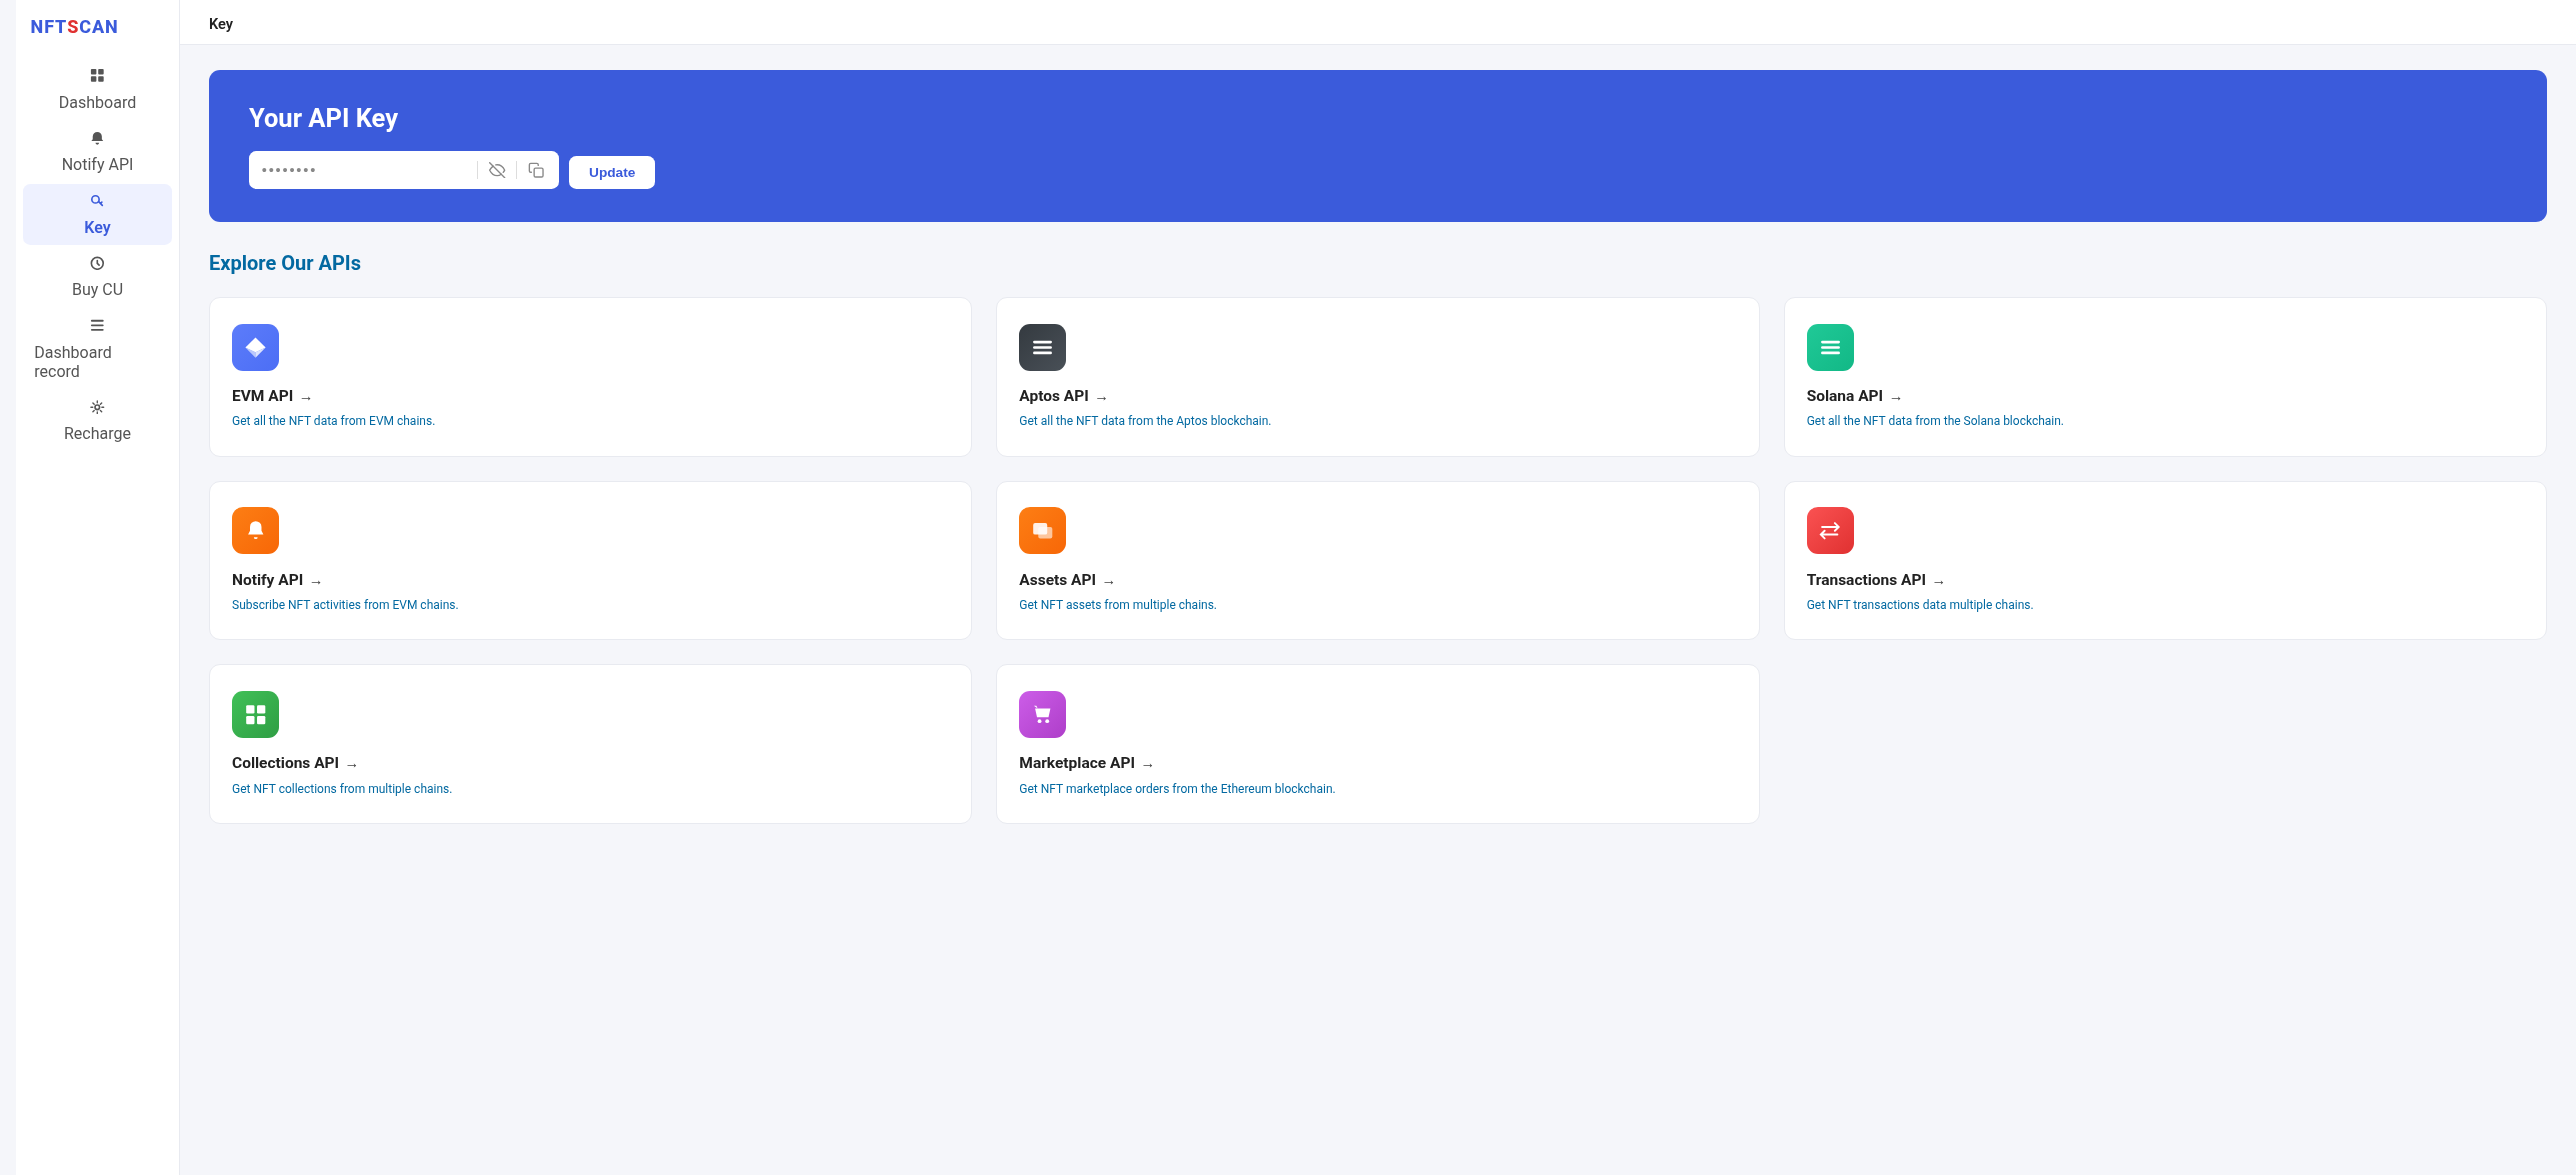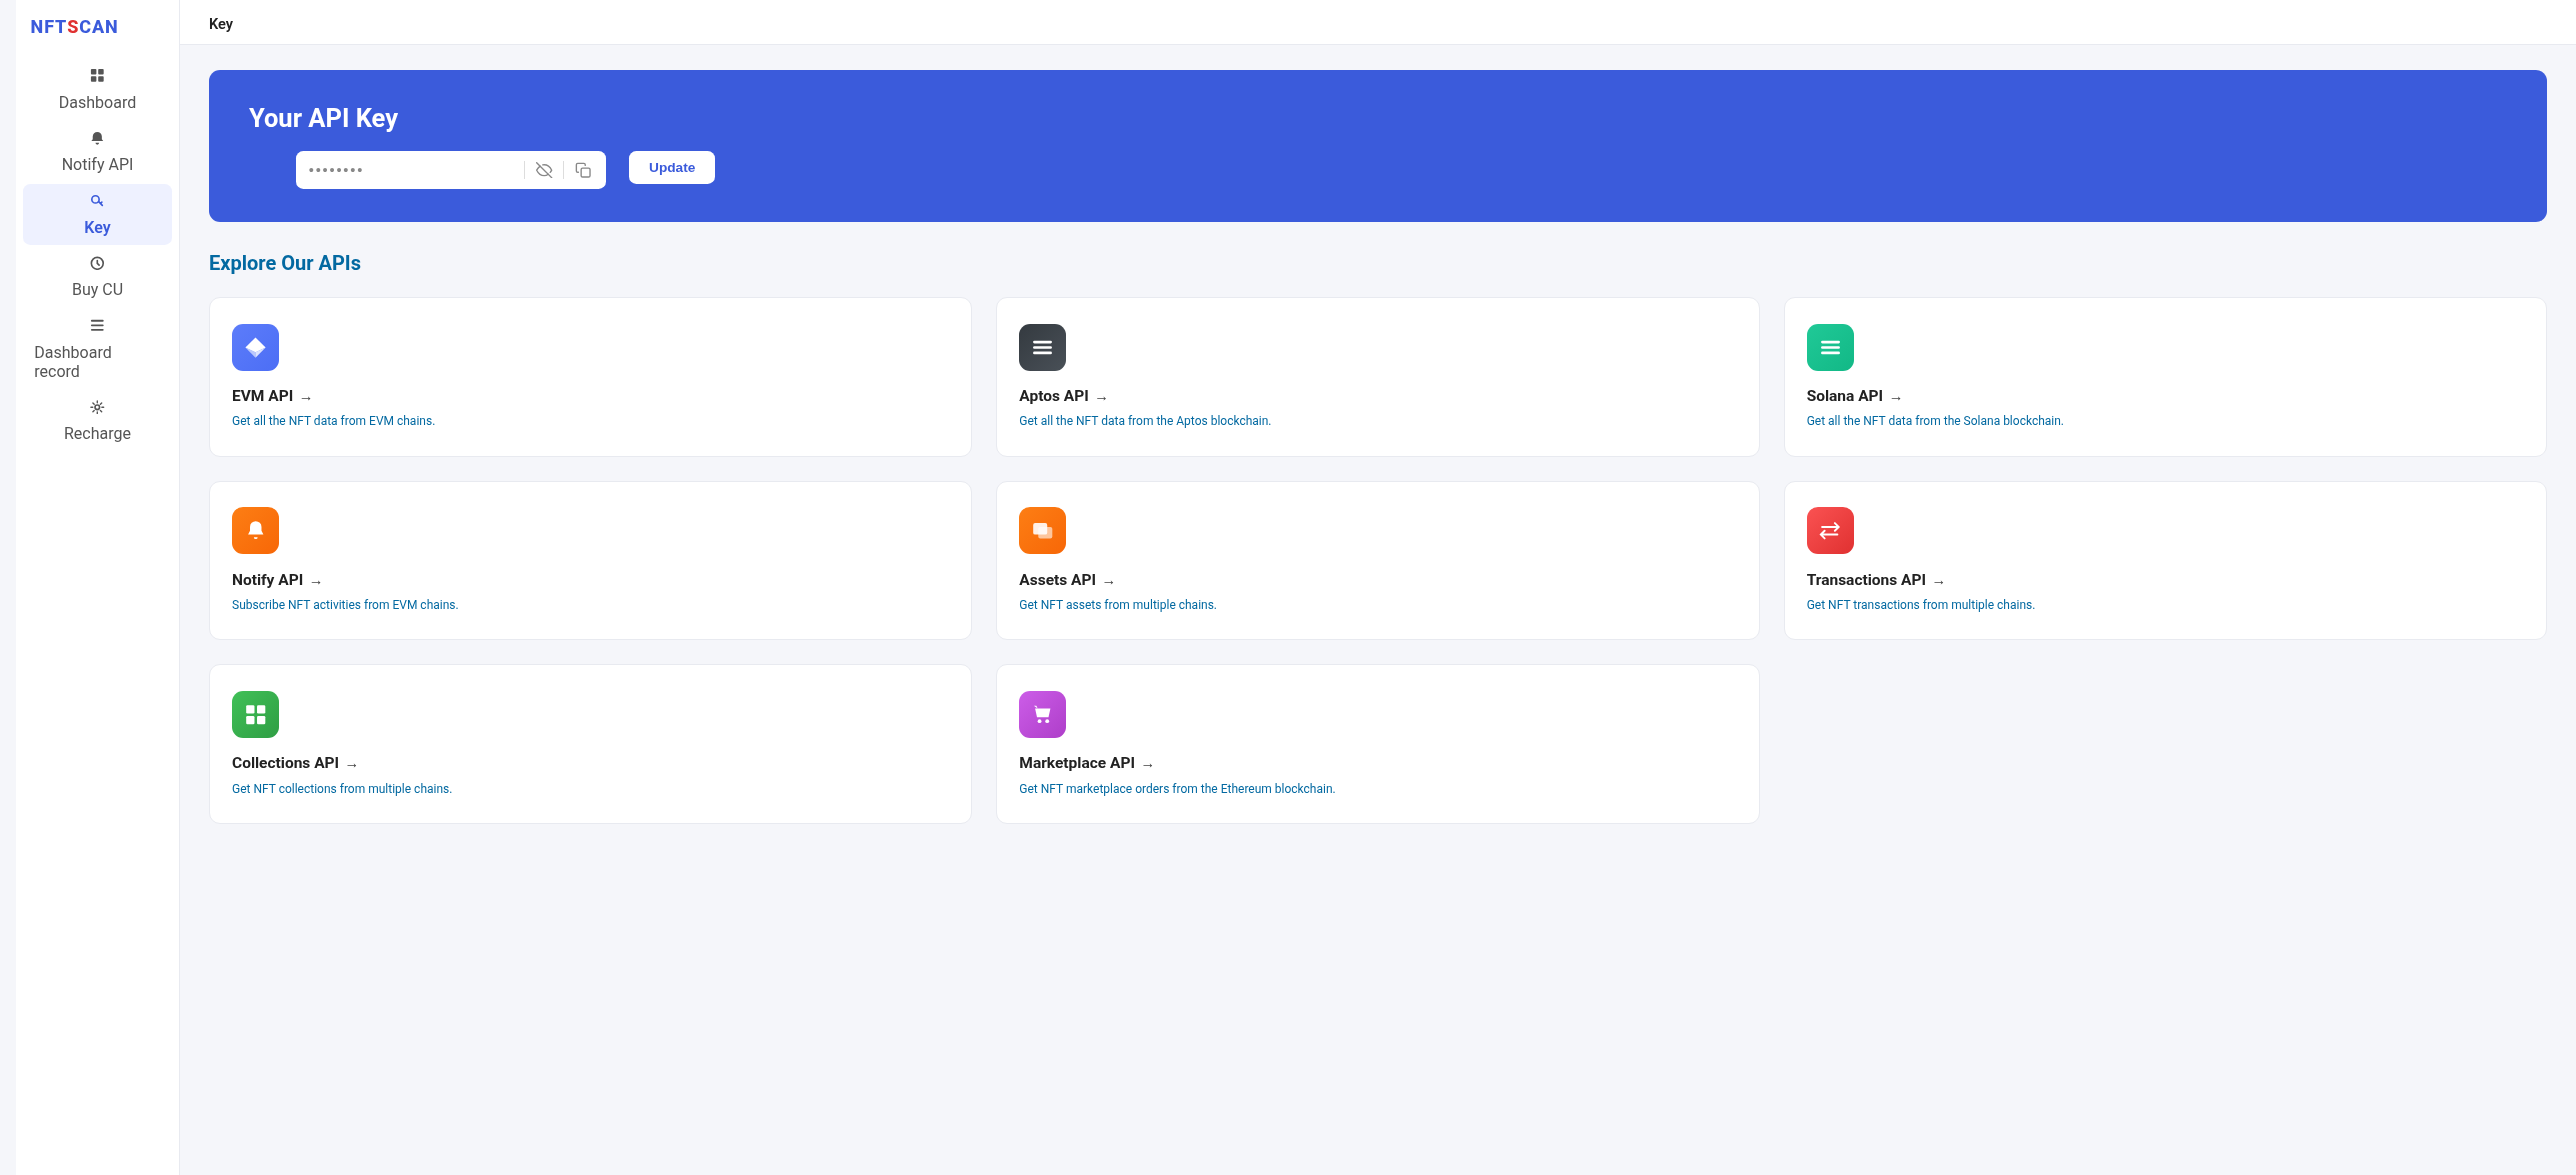--- a/index.html
+++ b/index.html
@@ -93,23 +93,22 @@
       margin-bottom: 29px;
     }
     .api-key-title {
       font-size: 25.5px;
       font-weight: 700;
       color: #fff;
       margin-bottom: 18px;
     }
     .api-key-row {
       display: flex;
-      align-items: flex-start;
-      gap: 23px;
-      margin-left: 47px;
+      align-items: flex-end;
+      gap: 10px;
     }
     .api-key-input-wrap {
       display: flex;
       align-items: center;
       background: #fff;
       border-radius: 7.3px;
       padding: 9px 12.8px;
       gap: 9px;
       min-width: 310px;
     }
@@ -359,21 +358,21 @@
           <div class="api-card-desc">Get NFT assets from multiple chains.</div>
         </div>
         <div class="api-card">
           <div class="api-card-icon icon-transactions" style="color: rgb(255, 255, 255); font-size: 20px;">
             <svg viewBox="0 0 40 40" width="25.5" height="25.5" fill="none" stroke="white" stroke-width="3" stroke-linecap="round">
               <path d="M8 14h24M28 8l6 6-6 6"></path>
               <path d="M32 26H8M12 20l-6 6 6 6"></path>
             </svg>
           </div>
           <div class="api-card-name">Transactions API <span class="arrow">→</span></div>
-          <div class="api-card-desc">Get NFT transactions from multiple chains.</div>
+          <div class="api-card-desc">Get NFT transactions data multiple chains.</div>
         </div>
         <div class="api-card">
           <div class="api-card-icon icon-collections" style="color: rgb(255, 255, 255); font-size: 20px;">
             <svg viewBox="0 0 40 40" width="25.5" height="25.5" fill="white">
               <rect x="5" y="5" width="13" height="13" rx="2"></rect>
               <rect x="22" y="5" width="13" height="13" rx="2"></rect>
               <rect x="5" y="22" width="13" height="13" rx="2"></rect>
               <rect x="22" y="22" width="13" height="13" rx="2"></rect>
             </svg>
           </div>

